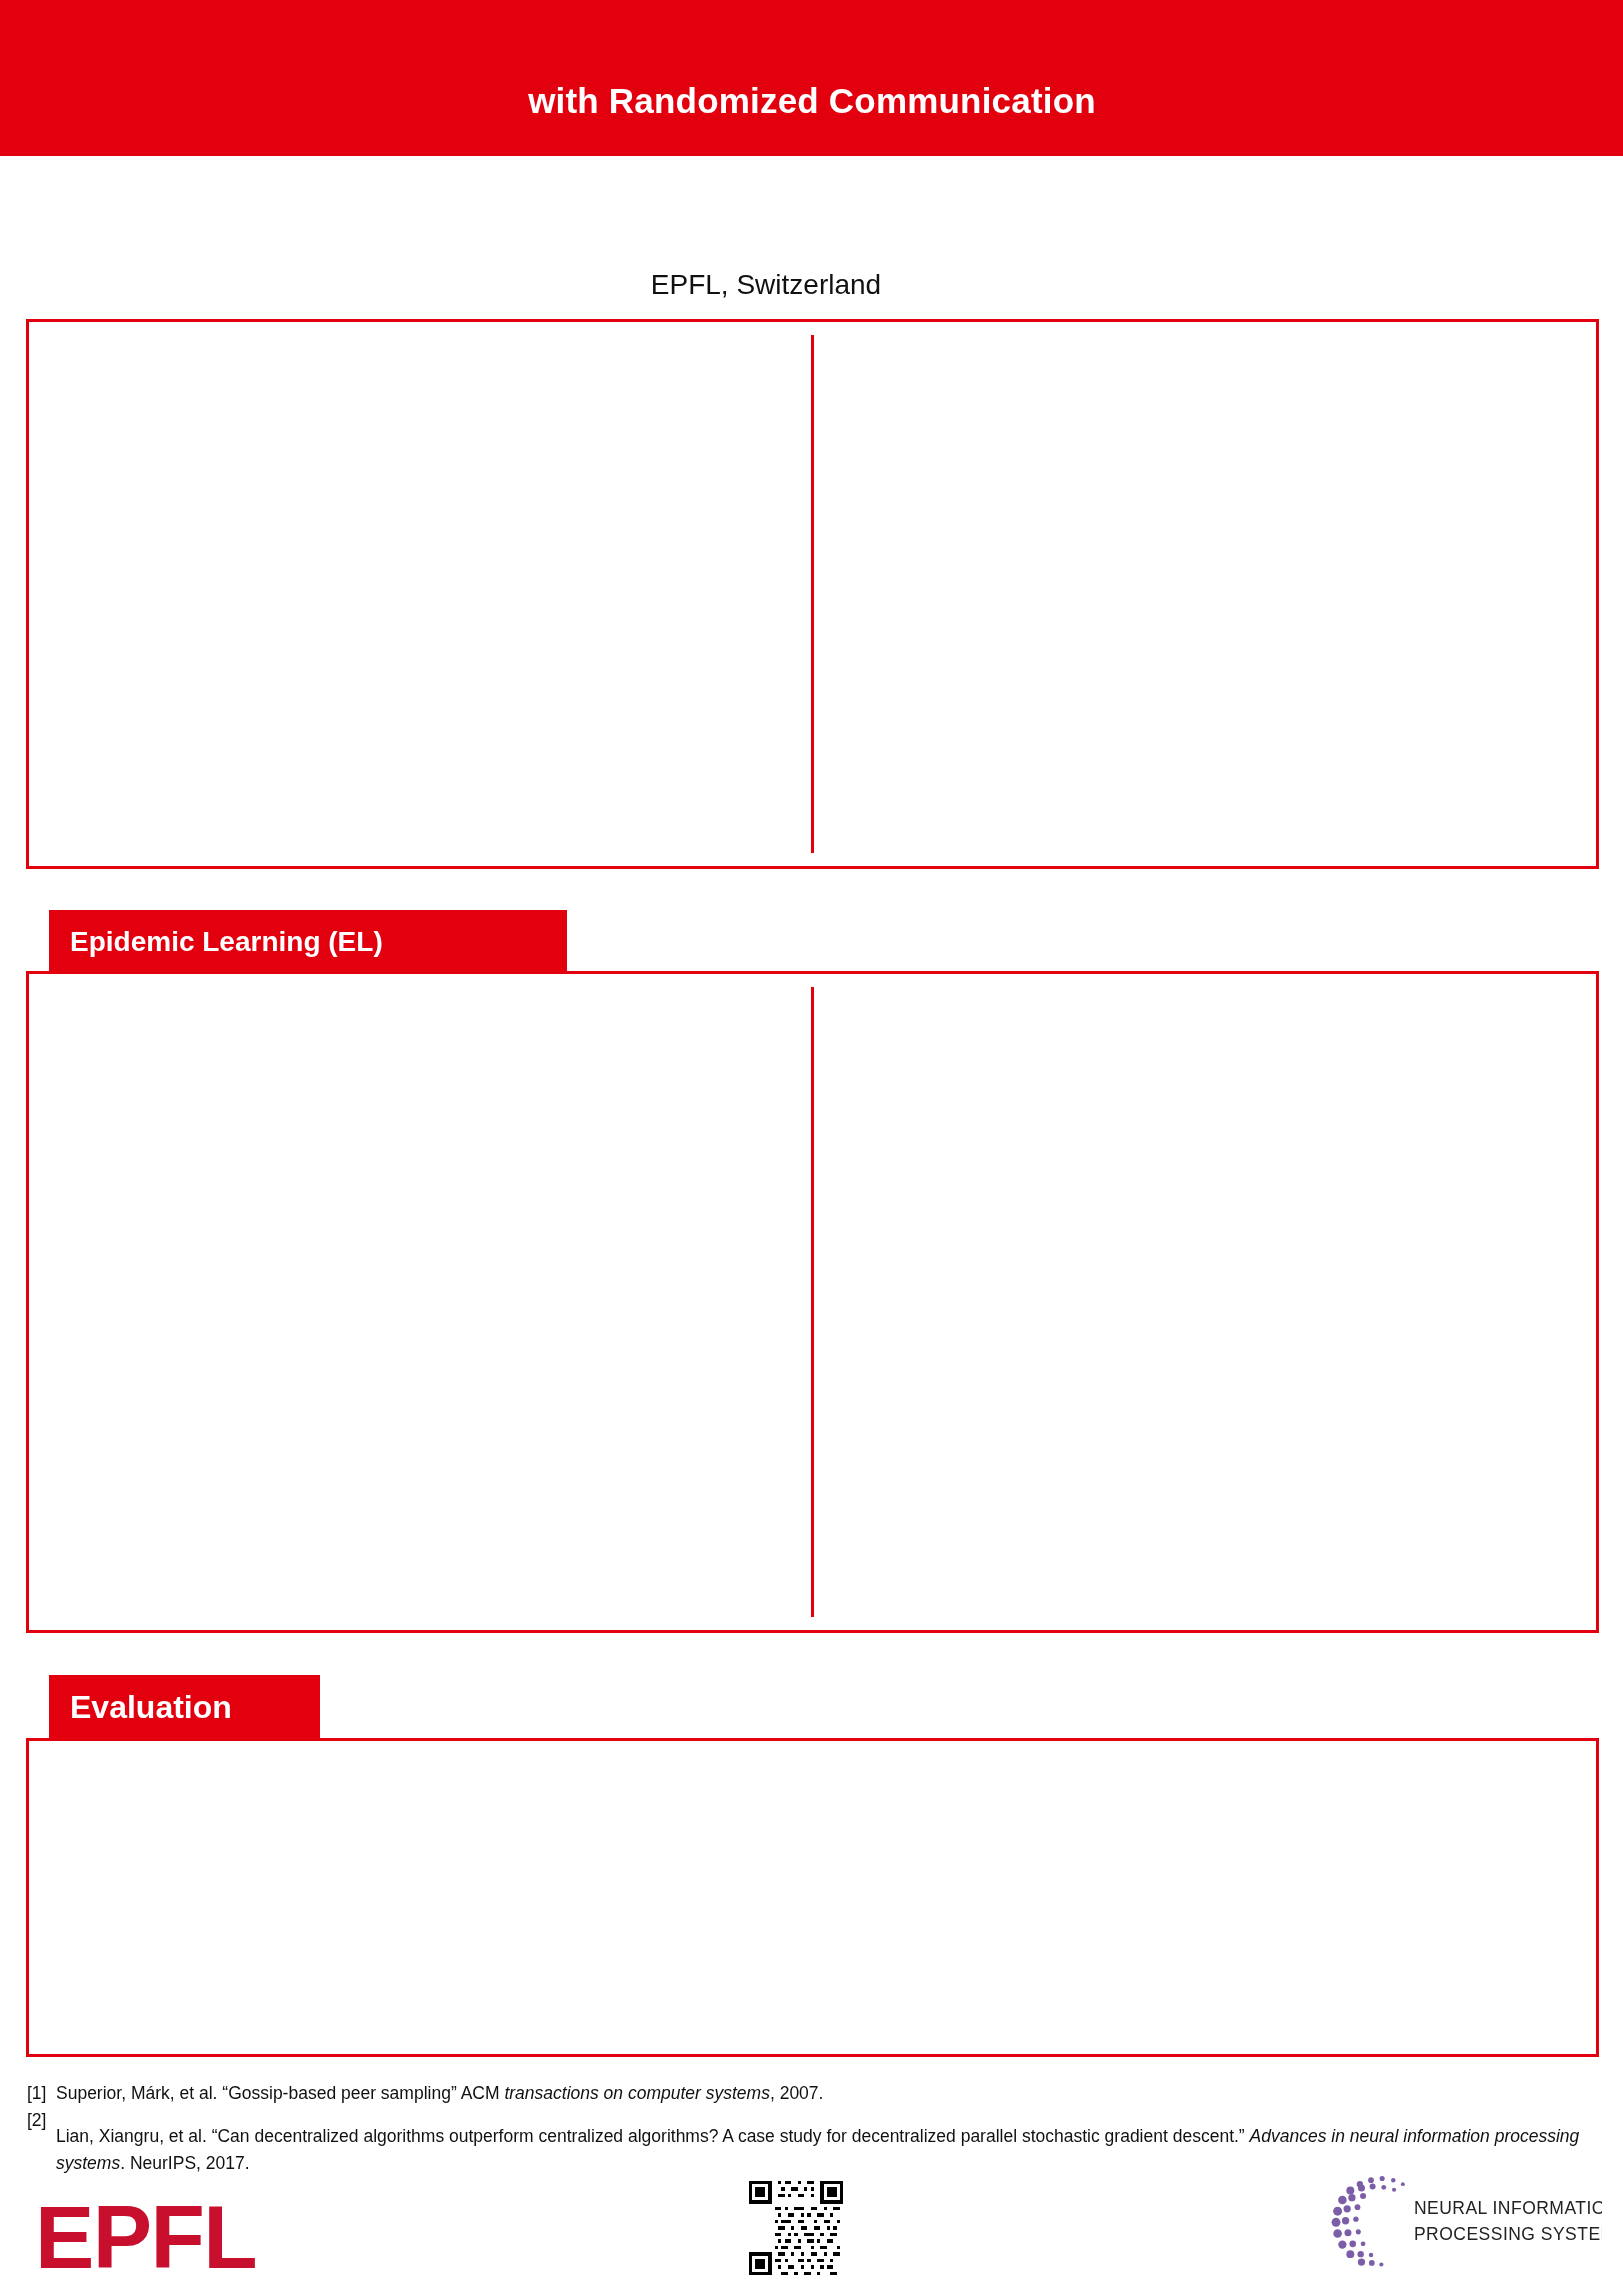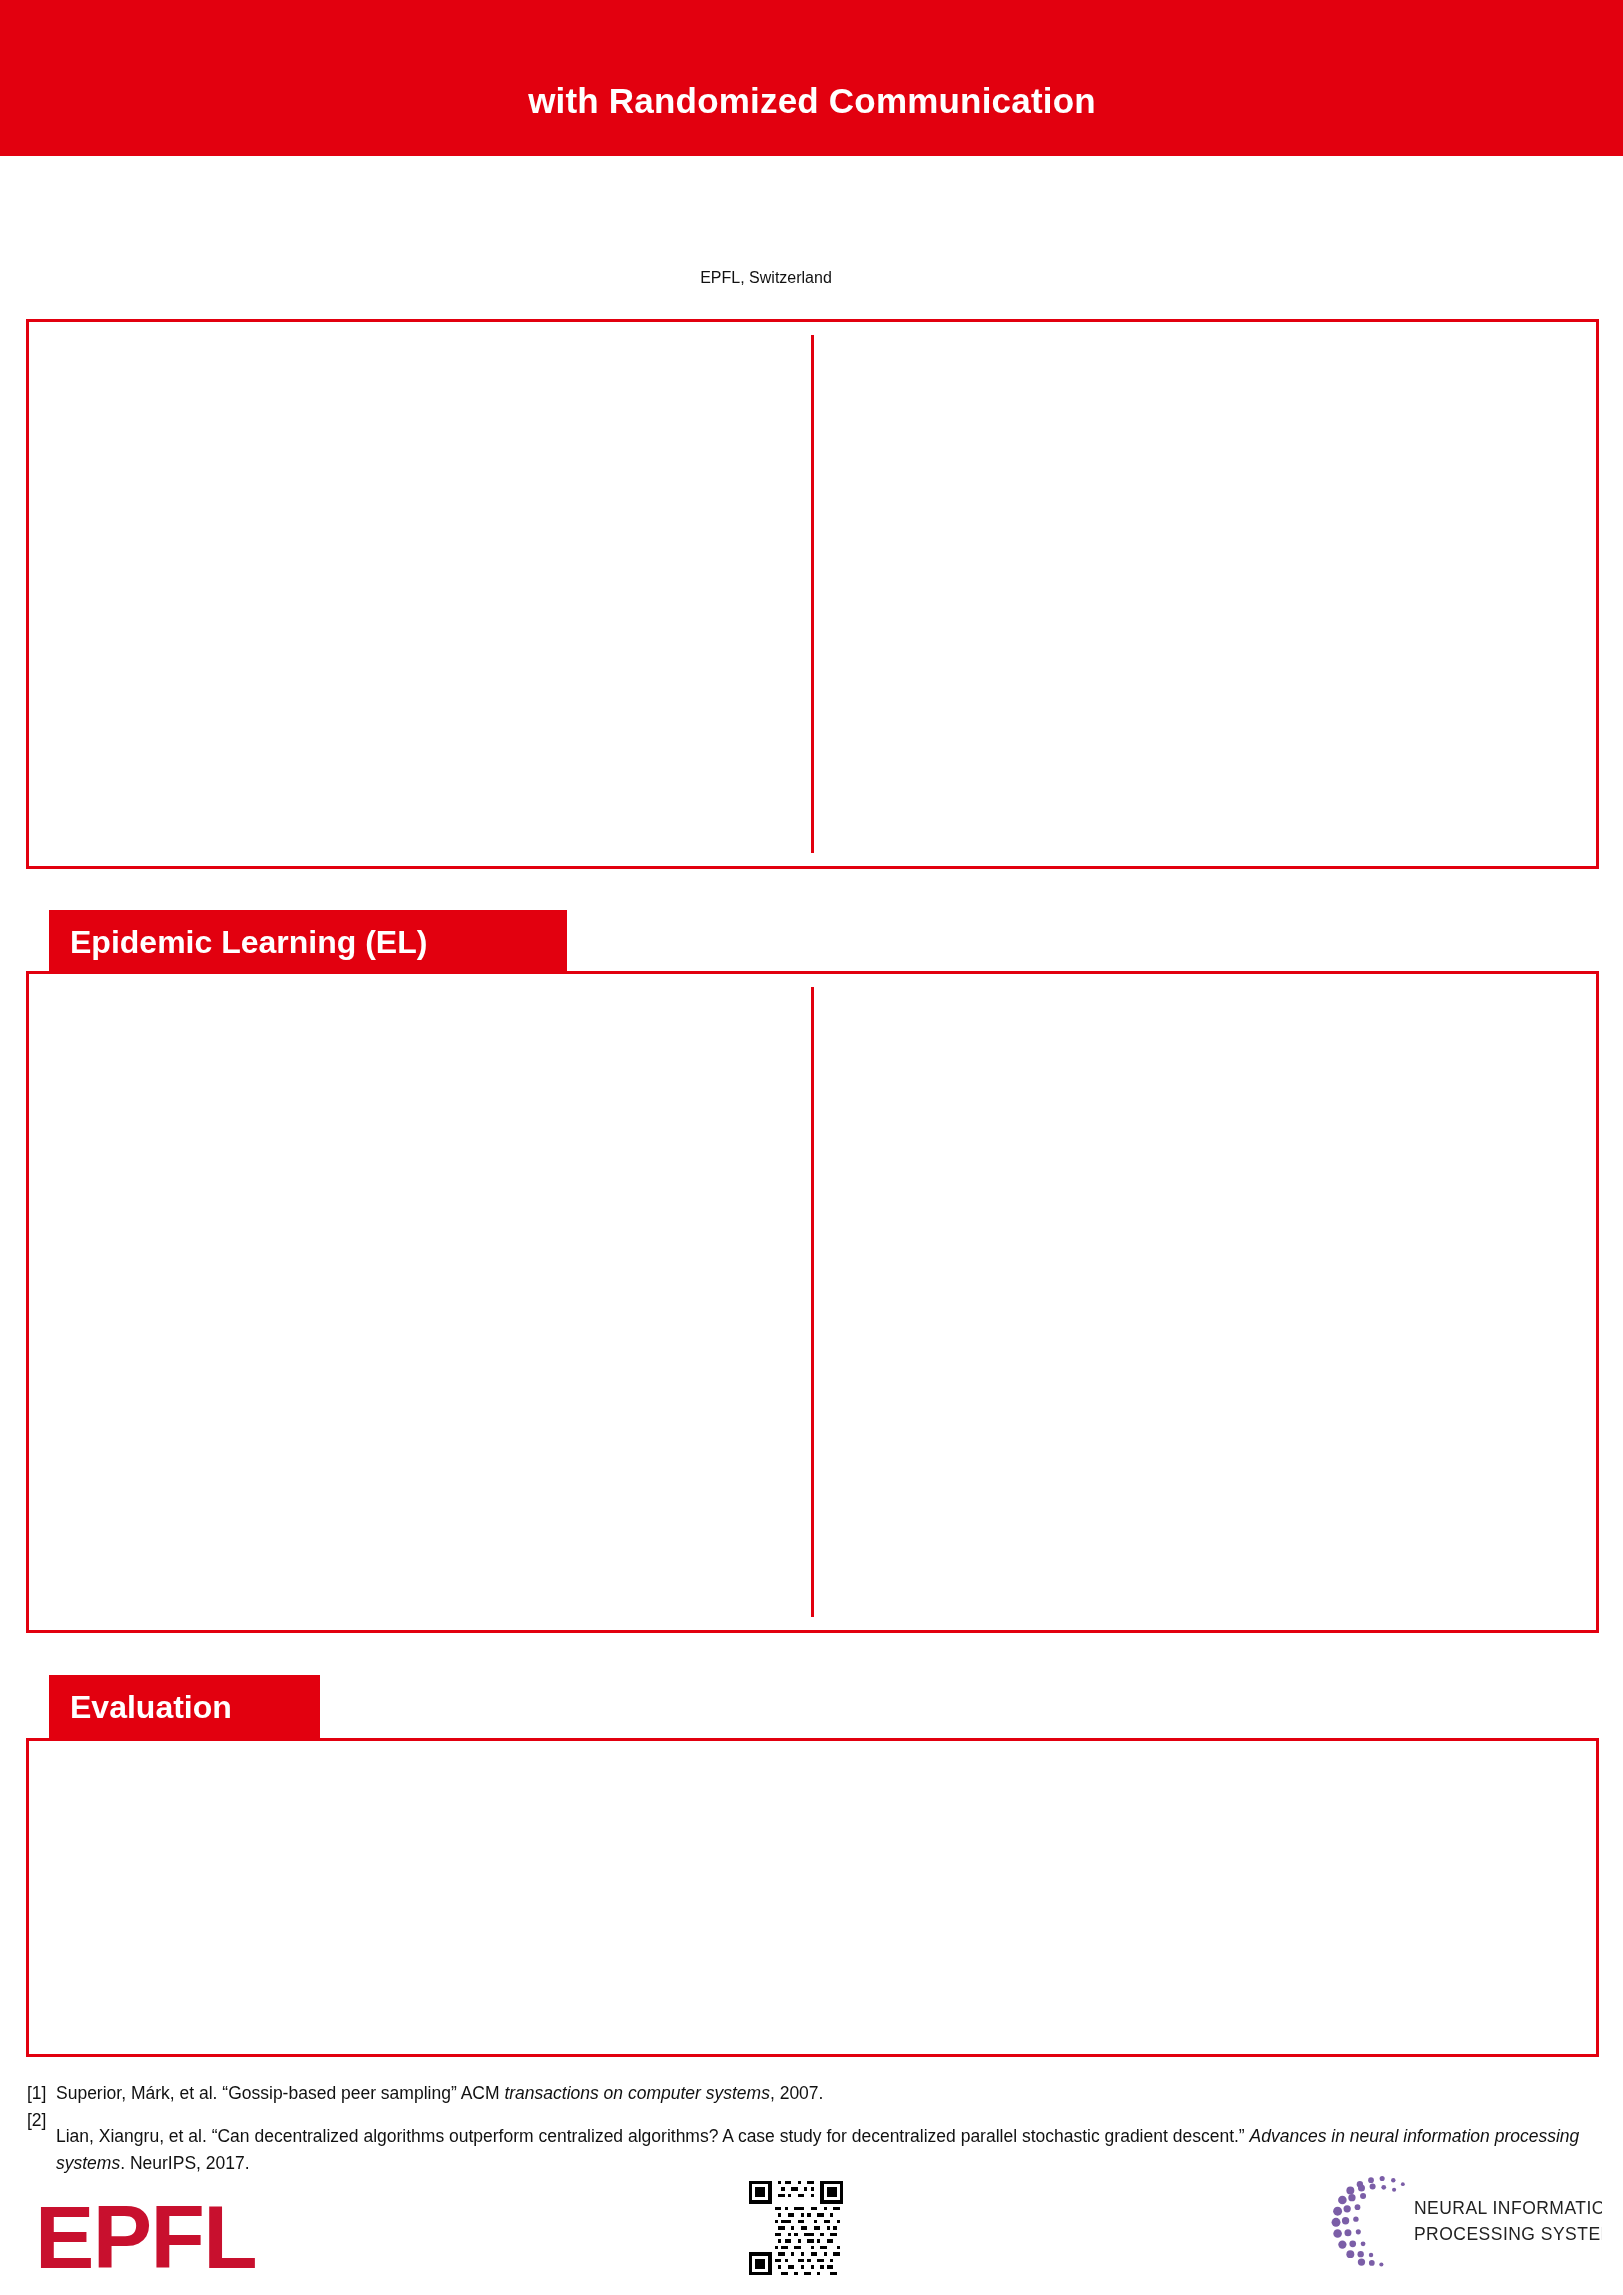--- a/index.html
+++ b/index.html
@@ -21,21 +21,21 @@
     text-align:center; letter-spacing:0.2px;
   }
 
   
   .authors {
     position:absolute; left:0; top:164px; width:1624px; text-align:center;
     font-weight:bold; font-size:25px; line-height:1.42; color:#111;
   }
   .affil {
     position:absolute; left:0; top:269px; width:1532px; text-align:center;
-    font-size:16px; color:#111;
+    font-size:28px; color:#111;
   }
 
   
   .sec-tab {
     position:absolute; background:#E2000F; color:#fff;
     font-weight:bold; display:flex; align-items:center;
     padding:0 21px; z-index:4;
   }
   .sec-box {
     position:absolute; border:3.2px solid #E2000F; background:#fff; z-index:1;
@@ -435,21 +435,21 @@
         <path d="M126 184 L150 182 L175 179 L200 176 L225 174 L250 172 L268 168" fill="none" stroke="#6C8EBF" stroke-width="2.6" stroke-dasharray="2,2.2"></path>
         <path d="M126 206 L150 202 L175 198 L200 194 L225 191 L250 188 L268 185" fill="none" stroke="#4C9A2A" stroke-width="2.6" stroke-dasharray="6,2.2,1.8,2.2"></path>
       </g>
     </svg>
   </div>
   <div class="caption" style="left:845px; top:821px; width:733px; font-size:22px;">
     <span>DL with 96 nodes on CIFAR-10</span>
   </div>
 
   <div class="sec-box" style="left:25.5px; top:971px; width:1573px; height:662px;"></div>
-  <div class="sec-tab" style="left:49px; top:910px; width:518px; height:64px; font-size:32px;">
+  <div class="sec-tab" style="left:49px; top:910px; width:518px; height:64px; font-size:28px;">
     <span>Epidemic Learning (EL)</span>
   </div>
   <div class="vdiv" style="left:811px; top:987px; height:630px;"></div>
 
   <div class="col-head" style="left:72px; top:1006px; width:701px; font-size:28px;">
     <span>Nodes randomly sample neighbors in</span><br>
     <span>each round</span>
   </div>
 
   <div class="nodediag" style="left:48px; top:1108px; width:462px; height:231px;">

